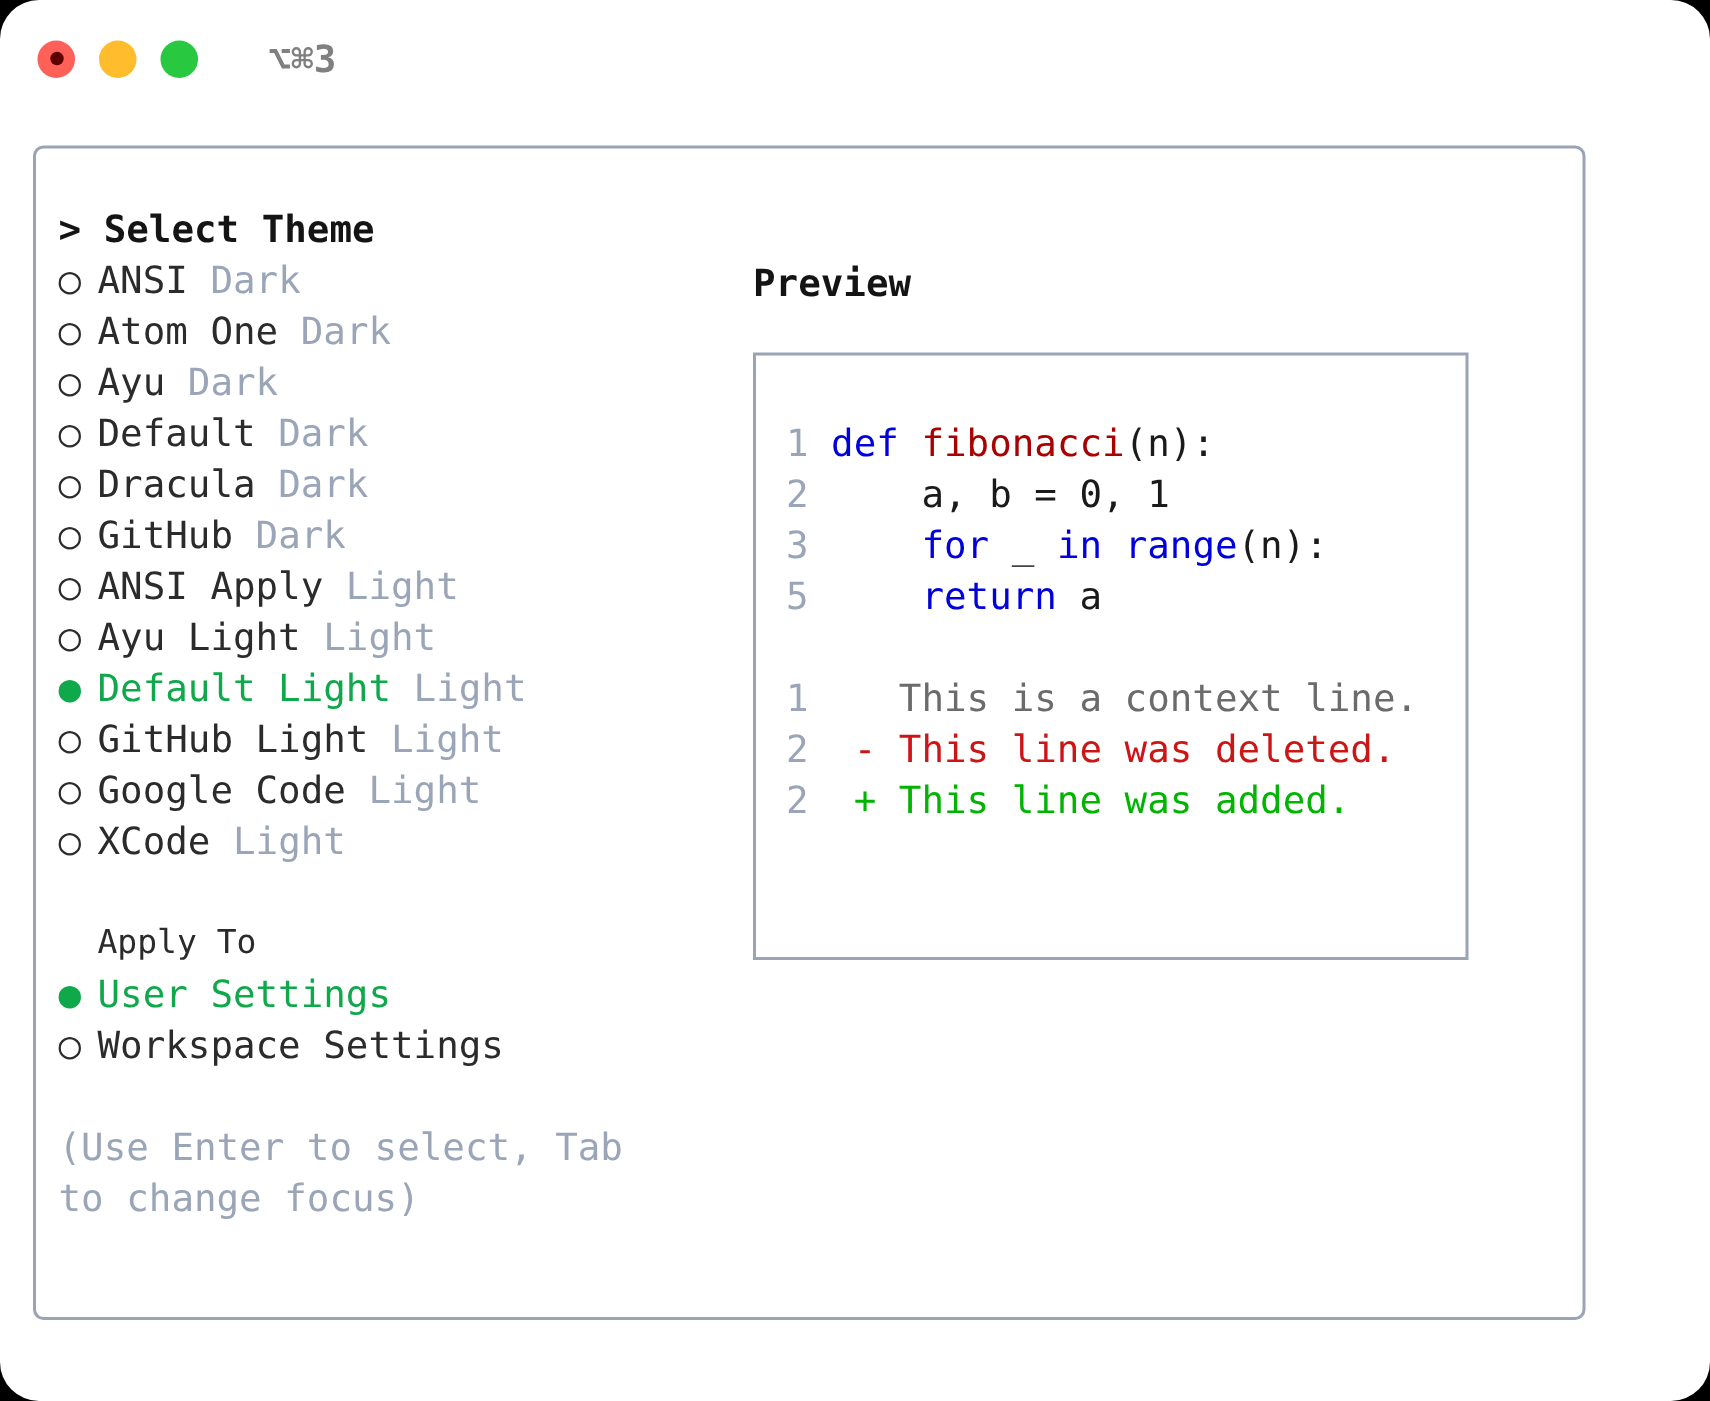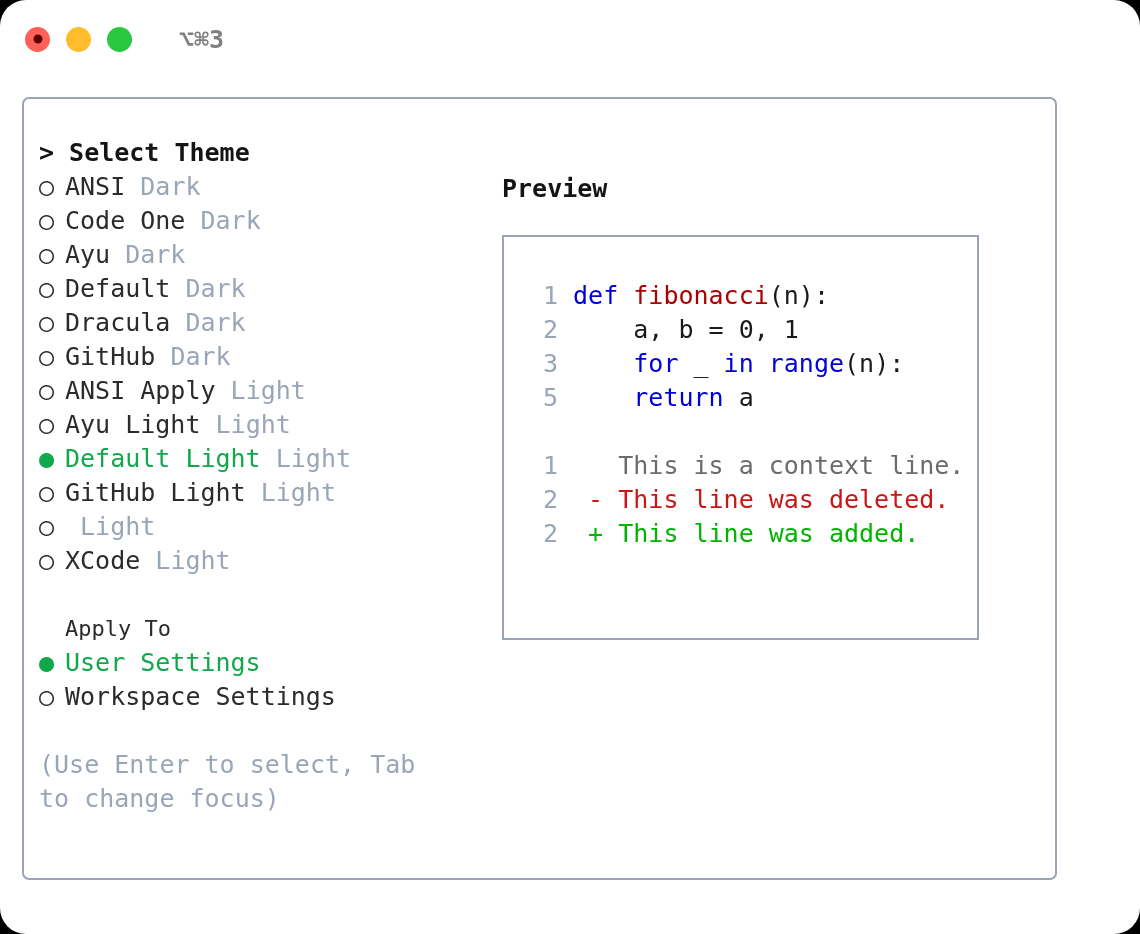--- a/index.html
+++ b/index.html
@@ -153,21 +153,21 @@
     height: 405px;
     border: 2px solid #9aa4b5;
     box-sizing: border-box;
     background: #ffffff;
     padding: 42px 0 0 0;
   }
   .code-line {
     font-size: 25px;
     line-height: 34px;
     white-space: pre;
-    padding-left: 28px;
+    padding-left: 9px;
     color: #1a1a1a;
   }
   .lnum {
     display: inline-block;
     width: 26px;
     text-align: right;
     color: #9aa5b8;
   }
   .kw  { color: #0000dd; }
   .fn  { color: #aa0000; }
@@ -191,30 +191,30 @@
     <div class="shortcut">⌥⌘3</div>
   </div>
 
   <div class="panel">
     <div class="content">
 
       <div class="left-col">
         <div class="header-row">&gt; Select Theme</div>
         <div id="theme-items">
             <div class="opt"><span class="marker">○</span><span class="opt-label">ANSI</span><span> </span><span class="opt-suffix">Dark</span></div>
-            <div class="opt"><span class="marker">○</span><span class="opt-label">Code One</span><span> </span><span class="opt-suffix">Dark</span></div>
+            <div class="opt"><span class="marker">○</span><span class="opt-label">Atom One</span><span> </span><span class="opt-suffix">Dark</span></div>
             <div class="opt"><span class="marker">○</span><span class="opt-label">Ayu</span><span> </span><span class="opt-suffix">Dark</span></div>
             <div class="opt"><span class="marker">○</span><span class="opt-label">Default</span><span> </span><span class="opt-suffix">Dark</span></div>
             <div class="opt"><span class="marker">○</span><span class="opt-label">Dracula</span><span> </span><span class="opt-suffix">Dark</span></div>
             <div class="opt"><span class="marker">○</span><span class="opt-label">GitHub</span><span> </span><span class="opt-suffix">Dark</span></div>
             <div class="opt"><span class="marker">○</span><span class="opt-label">ANSI Apply</span><span> </span><span class="opt-suffix">Light</span></div>
             <div class="opt"><span class="marker">○</span><span class="opt-label">Ayu Light</span><span> </span><span class="opt-suffix">Light</span></div>
             <div class="opt selected"><span class="marker">●</span><span class="opt-label">Default Light</span><span> </span><span class="opt-suffix">Light</span></div>
             <div class="opt"><span class="marker">○</span><span class="opt-label">GitHub Light</span><span> </span><span class="opt-suffix">Light</span></div>
-            <div class="opt"><span class="marker">○</span><span> </span><span class="opt-suffix">Light</span></div>
+            <div class="opt"><span class="marker">○</span><span class="opt-label">Google Code</span><span> </span><span class="opt-suffix">Light</span></div>
             <div class="opt"><span class="marker">○</span><span class="opt-label">XCode</span><span> </span><span class="opt-suffix">Light</span></div>
           </div>
 
         <div class="spacer"></div>
 
         <div class="section-title">Apply To</div>
         <div id="apply-items">
             <div class="opt selected"><span class="marker">●</span><span class="opt-label">User Settings</span></div>
             <div class="opt"><span class="marker">○</span><span class="opt-label">Workspace Settings</span></div>
           </div>

